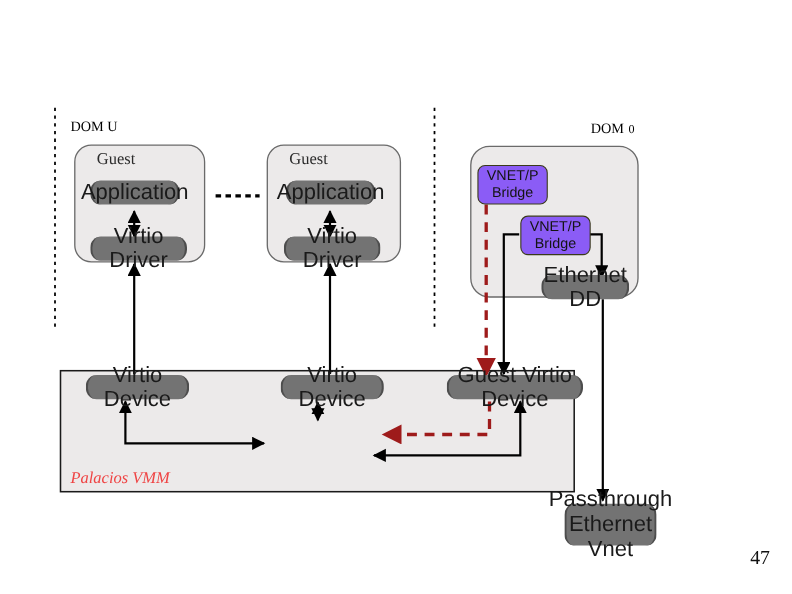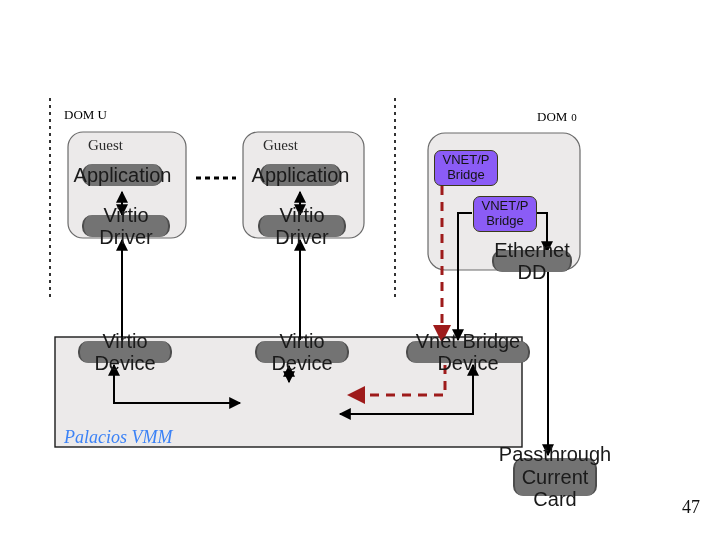--- a/index.html
+++ b/index.html
@@ -89,23 +89,23 @@
     display: flex;
     align-items: center;
     justify-content: center;
     text-align: center;
     font-size: 13px;
     color: #141414;
     font-family: "Liberation Sans", sans-serif;
     line-height: 1.12;
   }
   .vmm-label {
-    font-size: 18px;
+    font-size: 15px;
     font-style: italic;
-    color: #3b82f6;
+    color: #ef4444;
   }
   #page-number {
     position: absolute;
     right: 20px;
     bottom: 22px;
     font-size: 18px;
     font-family: "Liberation Serif", serif;
     color: #111111;
   }
 </style>
@@ -197,26 +197,26 @@
       <span>
         <span>VNET/P</span><br>
         <span>Bridge</span>
       </span>
     </div>
 
     <div class="blue-box" style="left:492px; top:250px; width:80px; height:22px;">Ethernet DD</div>
 
     <div class="blue-box" style="left:78px; top:341px; width:94px; height:22px;">Virtio Device</div>
     <div class="blue-box" style="left:255px; top:341px; width:94px; height:22px;">Virtio Device</div>
-    <div class="blue-box" style="left:406px; top:341px; width:124px; height:22px;">Vnet Bridge Device</div>
+    <div class="blue-box" style="left:406px; top:341px; width:124px; height:22px;">Guest Virtio Device</div>
 
 
     <div class="lbl vmm-label" style="left:64px; top:428px;">Palacios VMM</div>
 
     <div class="blue-box" style="left:513px; top:458px; width:84px; height:38px; flex-direction:column;">
       <span>Passthrough</span>
-      <span>Current Card</span>
+      <span>Ethernet Vnet</span>
     </div>
 
   </div>
 
   <div id="page-number">47</div>
 </div>
 
 </body></html>

